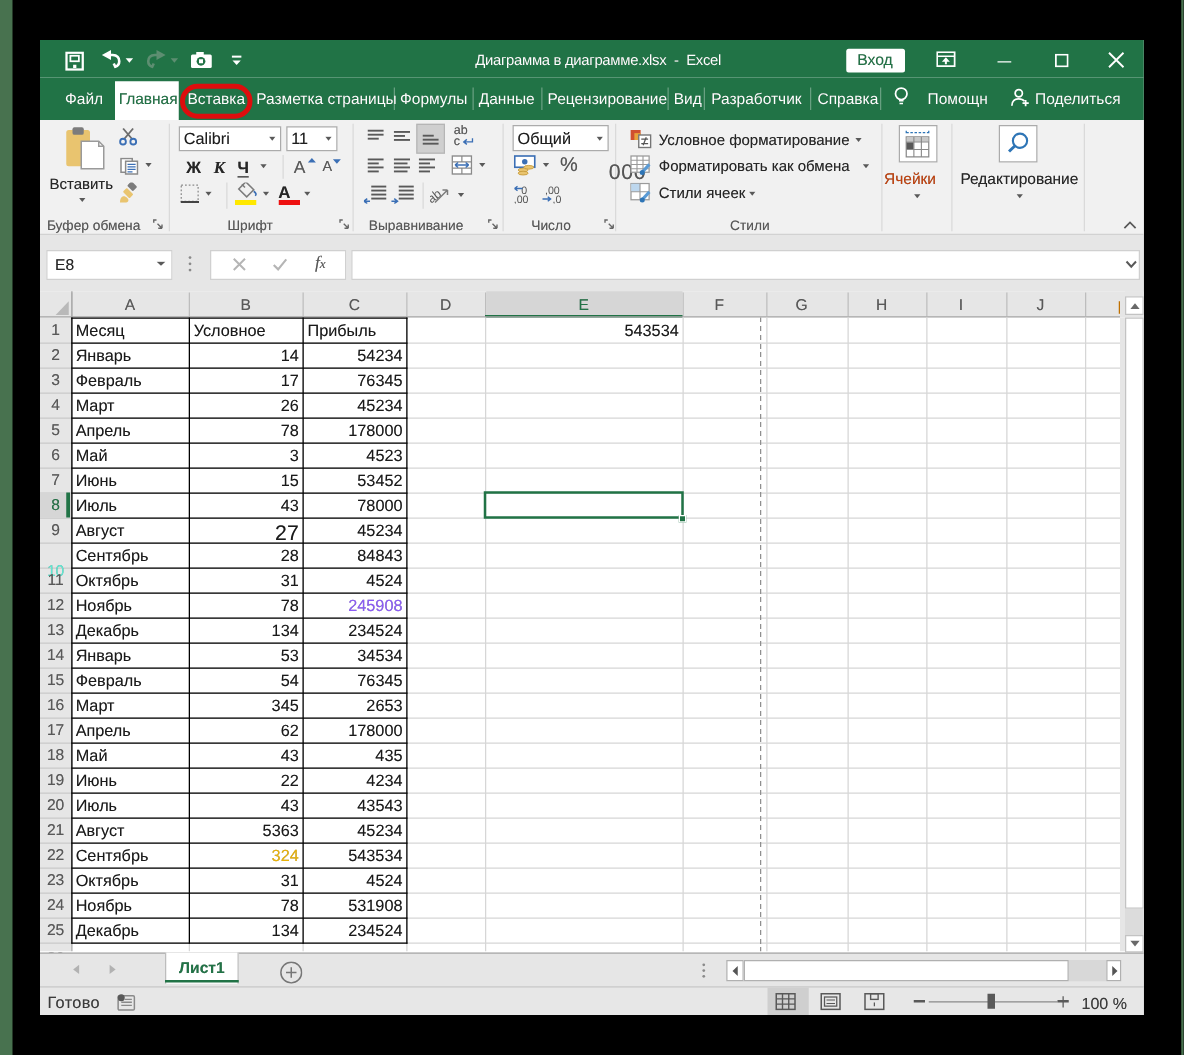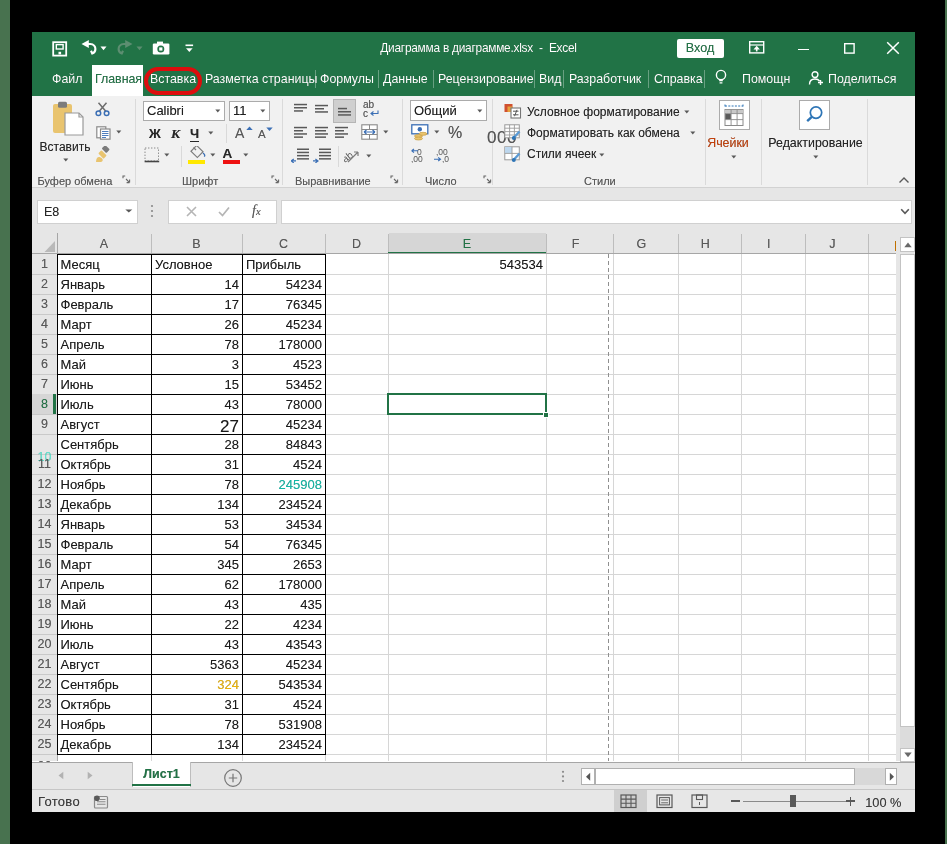--- a/index.html
+++ b/index.html
@@ -542,21 +542,21 @@
 <div class="t" style="left:239px;top:417px;transform:translateX(-100%);color:#1a1a1a;font-size:17px">27</div>
 <div class="t" style="left:322px;top:417px;transform:translateX(-100%);color:#1a1a1a;font-size:13px">45234</div>
 <div class="t" style="left:60.5px;top:437px;color:#1a1a1a;font-size:13px">Сентябрь</div>
 <div class="t" style="left:239px;top:437px;transform:translateX(-100%);color:#1a1a1a;font-size:13px">28</div>
 <div class="t" style="left:322px;top:437px;transform:translateX(-100%);color:#1a1a1a;font-size:13px">84843</div>
 <div class="t" style="left:60.5px;top:457px;color:#1a1a1a;font-size:13px">Октябрь</div>
 <div class="t" style="left:239px;top:457px;transform:translateX(-100%);color:#1a1a1a;font-size:13px">31</div>
 <div class="t" style="left:322px;top:457px;transform:translateX(-100%);color:#1a1a1a;font-size:13px">4524</div>
 <div class="t" style="left:60.5px;top:477px;color:#1a1a1a;font-size:13px">Ноябрь</div>
 <div class="t" style="left:239px;top:477px;transform:translateX(-100%);color:#1a1a1a;font-size:13px">78</div>
-<div class="t" style="left:322px;top:477px;transform:translateX(-100%);color:#14b8a6;font-size:13px">245908</div>
+<div class="t" style="left:322px;top:477px;transform:translateX(-100%);color:#8b5cf6;font-size:13px">245908</div>
 <div class="t" style="left:60.5px;top:497px;color:#1a1a1a;font-size:13px">Декабрь</div>
 <div class="t" style="left:239px;top:497px;transform:translateX(-100%);color:#1a1a1a;font-size:13px">134</div>
 <div class="t" style="left:322px;top:497px;transform:translateX(-100%);color:#1a1a1a;font-size:13px">234524</div>
 <div class="t" style="left:60.5px;top:517px;color:#1a1a1a;font-size:13px">Январь</div>
 <div class="t" style="left:239px;top:517px;transform:translateX(-100%);color:#1a1a1a;font-size:13px">53</div>
 <div class="t" style="left:322px;top:517px;transform:translateX(-100%);color:#1a1a1a;font-size:13px">34534</div>
 <div class="t" style="left:60.5px;top:537px;color:#1a1a1a;font-size:13px">Февраль</div>
 <div class="t" style="left:239px;top:537px;transform:translateX(-100%);color:#1a1a1a;font-size:13px">54</div>
 <div class="t" style="left:322px;top:537px;transform:translateX(-100%);color:#1a1a1a;font-size:13px">76345</div>
 <div class="t" style="left:60.5px;top:557px;color:#1a1a1a;font-size:13px">Март</div>

